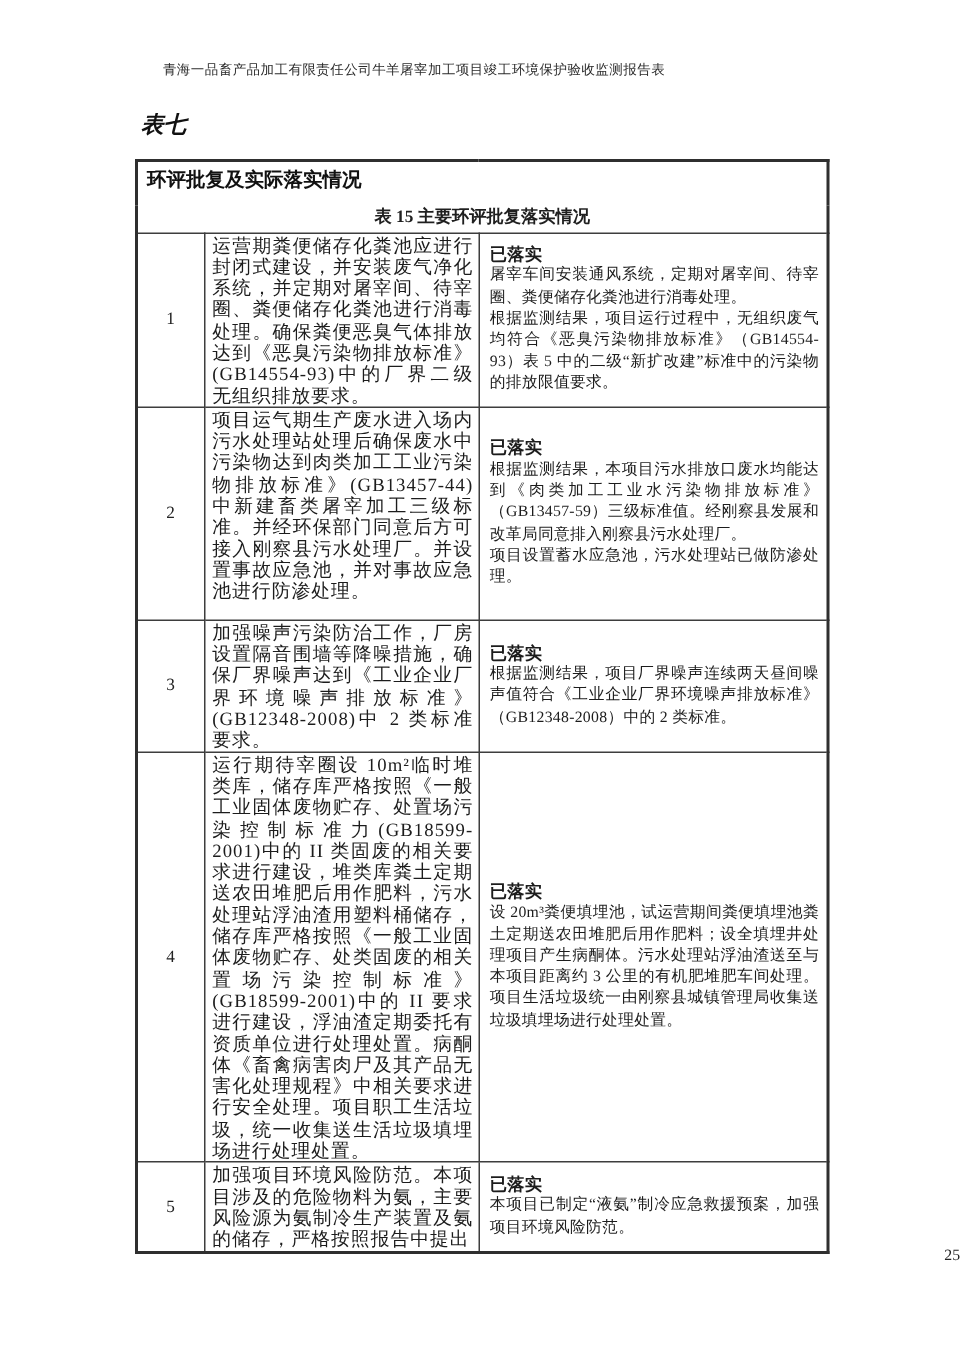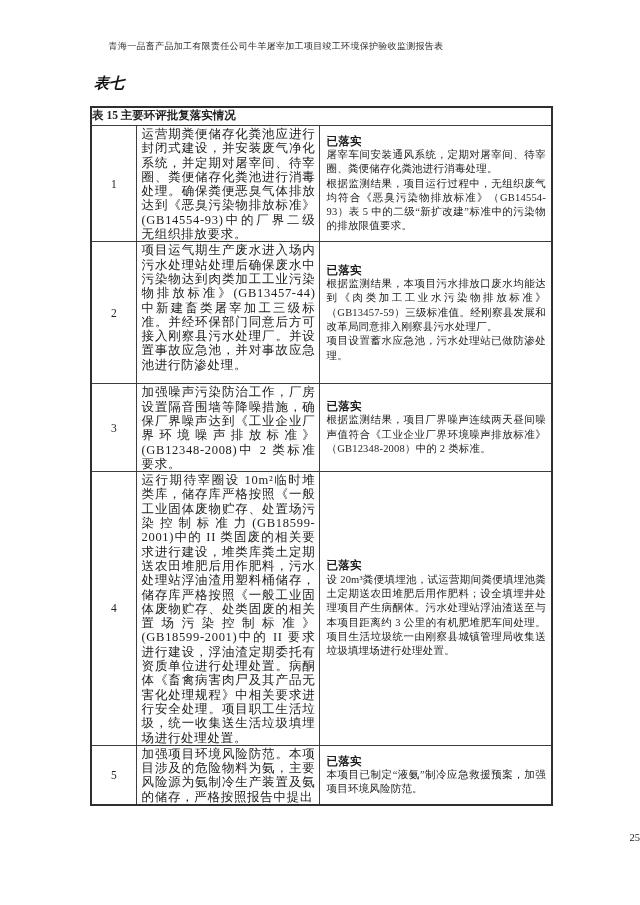--- a/index.html
+++ b/index.html
@@ -24,21 +24,21 @@
   col.c-no{width:45px;}
   col.c-req{width:183px;}
   col.c-status{width:233px;}
   td,th{border:1px solid #3d3d3d;vertical-align:middle;box-sizing:border-box;}
   .caption-cell{
     border:0;font-weight:bold;font-size:13px;color:#111;
     padding:3px 0 0 6px;height:30px;vertical-align:top;
   }
   .subtitle-cell{
     border:0;border-bottom:1px solid #3d3d3d;
-    text-align:left;font-weight:bold;font-size:11.5px;height:18px;
+    text-align:center;font-weight:bold;font-size:11.5px;height:18px;
     padding:0 0 2px 0;
   }
   th{
     font-size:11.5px;font-weight:bold;height:16px;padding:0;
     border-bottom:2px solid #2f2f2f;text-align:center;
   }
   td.no-cell{
     text-align:center;font-size:11.5px;color:#222;
   }
   td.req-cell{
@@ -66,20 +66,23 @@
 <div class="section-heading">表七</div>
 
 <div class="table-wrap">
   <table>
     <colgroup>
         <col class="c-no">
         <col class="c-req">
         <col class="c-status">
       </colgroup>
     <tbody>
+        <tr>
+      <td class="caption-cell" colspan="3">环评批复及实际落实情况</td>
+    </tr>
     <tr>
       <td class="subtitle-cell" colspan="3">表 15  主要环评批复落实情况</td>
     </tr>
 
     <tr class="r1">
       <td class="no-cell">1</td>
       <td class="req-cell">运营期粪便储存化粪池应进行封闭式建设，并安装废气净化系统，并定期对屠宰间、待宰圈、粪便储存化粪池进行消毒处理。确保粪便恶臭气体排放达到《恶臭污染物排放标准》(GB14554-93)中的厂界二级无组织排放要求。</td>
       <td class="status-cell">
         <div class="status-label">已落实</div>
         <div class="status-detail">屠宰车间安装通风系统，定期对屠宰间、待宰圈、粪便储存化粪池进行消毒处理。

